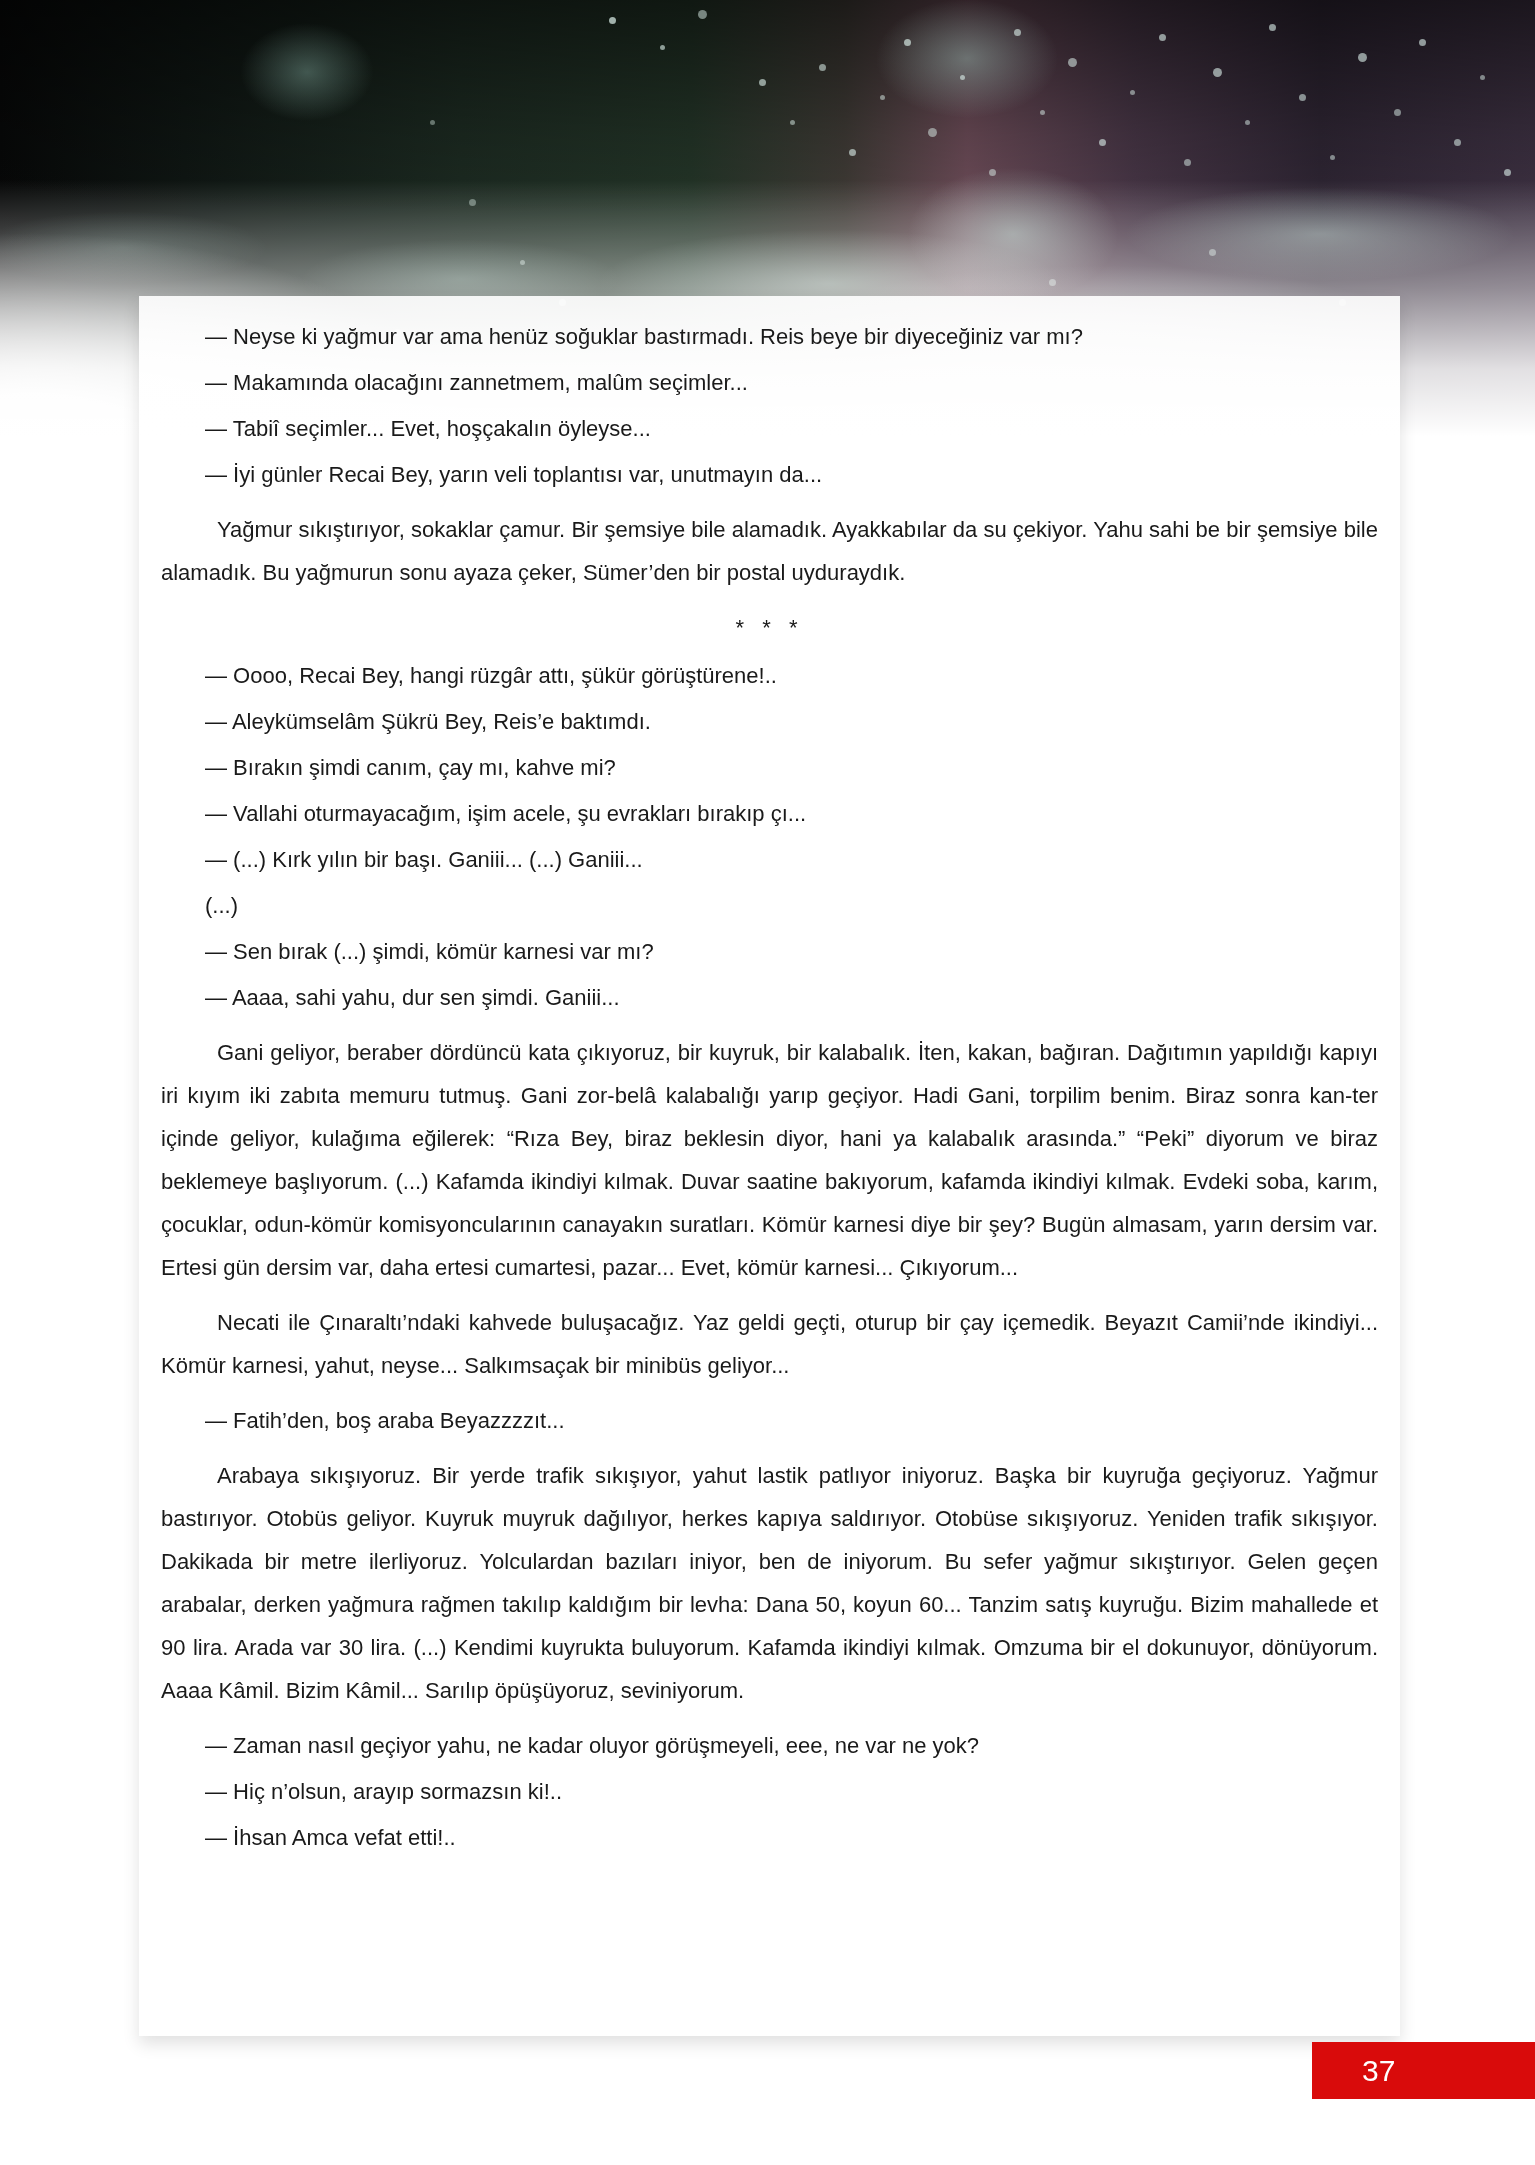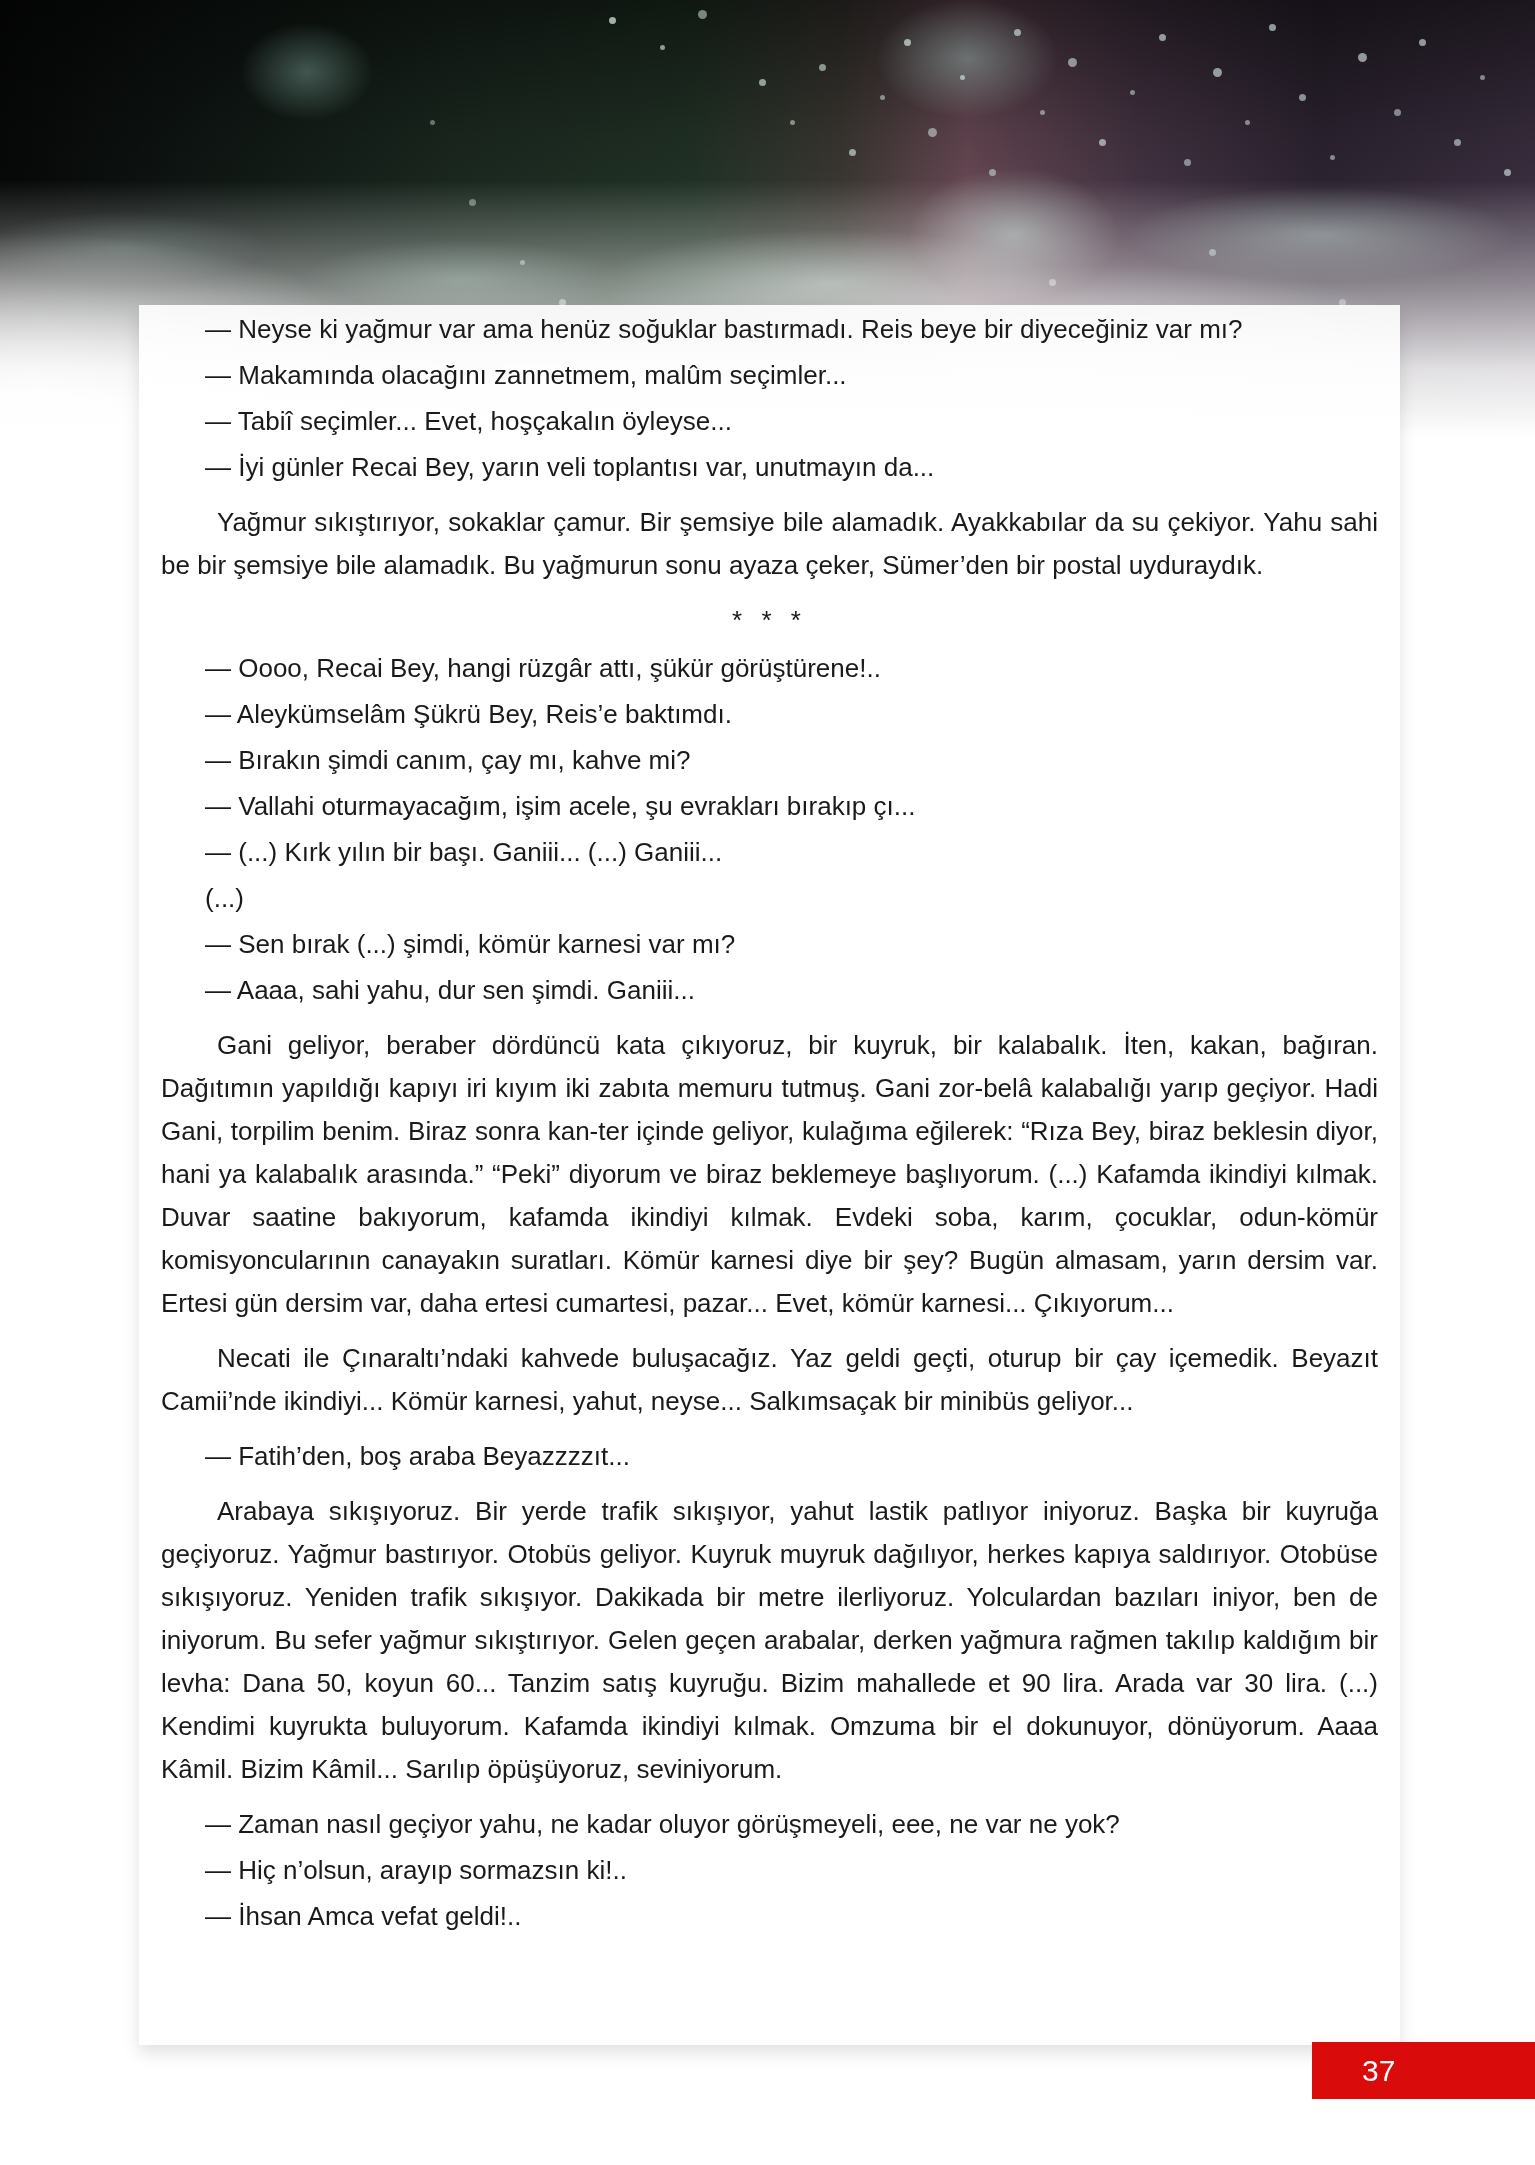--- a/index.html
+++ b/index.html
@@ -59,27 +59,27 @@
   }
   .fade{
     position:absolute;inset:0;
     background:
       radial-gradient(ellipse 640px 310px at 2% 100%, rgba(255,255,255,.95) 18%, rgba(255,255,255,0) 70%),
       linear-gradient(180deg, rgba(255,255,255,0) 40%,
         rgba(255,255,255,.45) 64%, rgba(255,255,255,.85) 82%, #ffffff 97%);
   }
   
   .panel{
-    position:absolute;left:139px;top:305px;width:1261px;height:1740px;
+    position:absolute;left:139px;top:296px;width:1261px;height:1740px;
     box-sizing:border-box;
     background:linear-gradient(180deg, rgba(255,255,255,.90) 0%, rgba(255,255,255,.97) 120px, #ffffff 220px);
     box-shadow:0 8px 16px rgba(0,0,0,.12);
-    padding:0 10px 20px 10px;
+    padding:16px 10px 20px 10px;
     overflow:hidden;
-    font-size:26px;line-height:43px;
+    font-size:22px;line-height:43px;
   }
   .d{margin:3px 0;text-indent:56px;text-align:left;}
   .p{margin:12px;text-indent:56px;text-align:justify;}
   .sep{margin:5px 0;text-align:center;text-indent:0;letter-spacing:6px;}
   
   .page-badge{
     position:absolute;left:1312px;top:2042px;width:223px;height:57px;
     box-sizing:border-box;
     background:#d90b0b;color:#ffffff;
     font-size:30px;line-height:57px;padding-left:50px;
@@ -110,18 +110,18 @@
     <p class="d">— (...) Kırk yılın bir başı. Ganiii... (...) Ganiii...</p>
     <p class="d">(...)</p>
     <p class="d">— Sen bırak (...) şimdi, kömür karnesi var mı?</p>
     <p class="d">— Aaaa, sahi yahu, dur sen şimdi. Ganiii...</p>
     <p class="p">Gani geliyor, beraber dördüncü kata çıkıyoruz, bir kuyruk, bir kalabalık. İten, kakan, bağıran. Dağıtımın yapıldığı kapıyı iri kıyım iki zabıta memuru tutmuş. Gani zor-belâ kalabalığı yarıp geçiyor. Hadi Gani, torpilim benim. Biraz sonra kan-ter içinde geliyor, kulağıma eğilerek: “Rıza Bey, biraz beklesin diyor, hani ya kalabalık arasında.” “Peki” diyorum ve biraz beklemeye başlıyorum. (...) Kafamda ikindiyi kılmak. Duvar saatine bakıyorum, kafamda ikindiyi kılmak. Evdeki soba, karım, çocuklar, odun-kömür komisyoncularının canayakın suratları. Kömür karnesi diye bir şey? Bugün almasam, yarın dersim var. Ertesi gün dersim var, daha ertesi cumartesi, pazar... Evet, kömür karnesi... Çıkıyorum...</p>
     <p class="p">Necati ile Çınaraltı’ndaki kahvede buluşacağız. Yaz geldi geçti, oturup bir çay içemedik. Beyazıt Camii’nde ikindiyi... Kömür karnesi, yahut, neyse... Salkımsaçak bir minibüs geliyor...</p>
     <p class="d">— Fatih’den, boş araba Beyazzzzıt...</p>
     <p class="p">Arabaya sıkışıyoruz. Bir yerde trafik sıkışıyor, yahut lastik patlıyor iniyoruz. Başka bir kuyruğa geçiyoruz. Yağmur bastırıyor. Otobüs geliyor. Kuyruk muyruk dağılıyor, herkes kapıya saldırıyor. Otobüse sıkışıyoruz. Yeniden trafik sıkışıyor. Dakikada bir metre ilerliyoruz. Yolculardan bazıları iniyor, ben de iniyorum. Bu sefer yağmur sıkıştırıyor. Gelen geçen arabalar, derken yağmura rağmen takılıp kaldığım bir levha: Dana 50, koyun 60... Tanzim satış kuyruğu. Bizim mahallede et 90 lira. Arada var 30 lira. (...) Kendimi kuyrukta buluyorum. Kafamda ikindiyi kılmak. Omzuma bir el dokunuyor, dönüyorum. Aaaa Kâmil. Bizim Kâmil... Sarılıp öpüşüyoruz, seviniyorum.</p>
     <p class="d">— Zaman nasıl geçiyor yahu, ne kadar oluyor görüşmeyeli, eee, ne var ne yok?</p>
     <p class="d">— Hiç n’olsun, arayıp sormazsın ki!..</p>
-    <p class="d">— İhsan Amca vefat geldi!..</p>
+    <p class="d">— İhsan Amca vefat etti!..</p>
   </main>
 
   <div class="page-badge">37</div>
 
 </div>
 
 </body></html>

